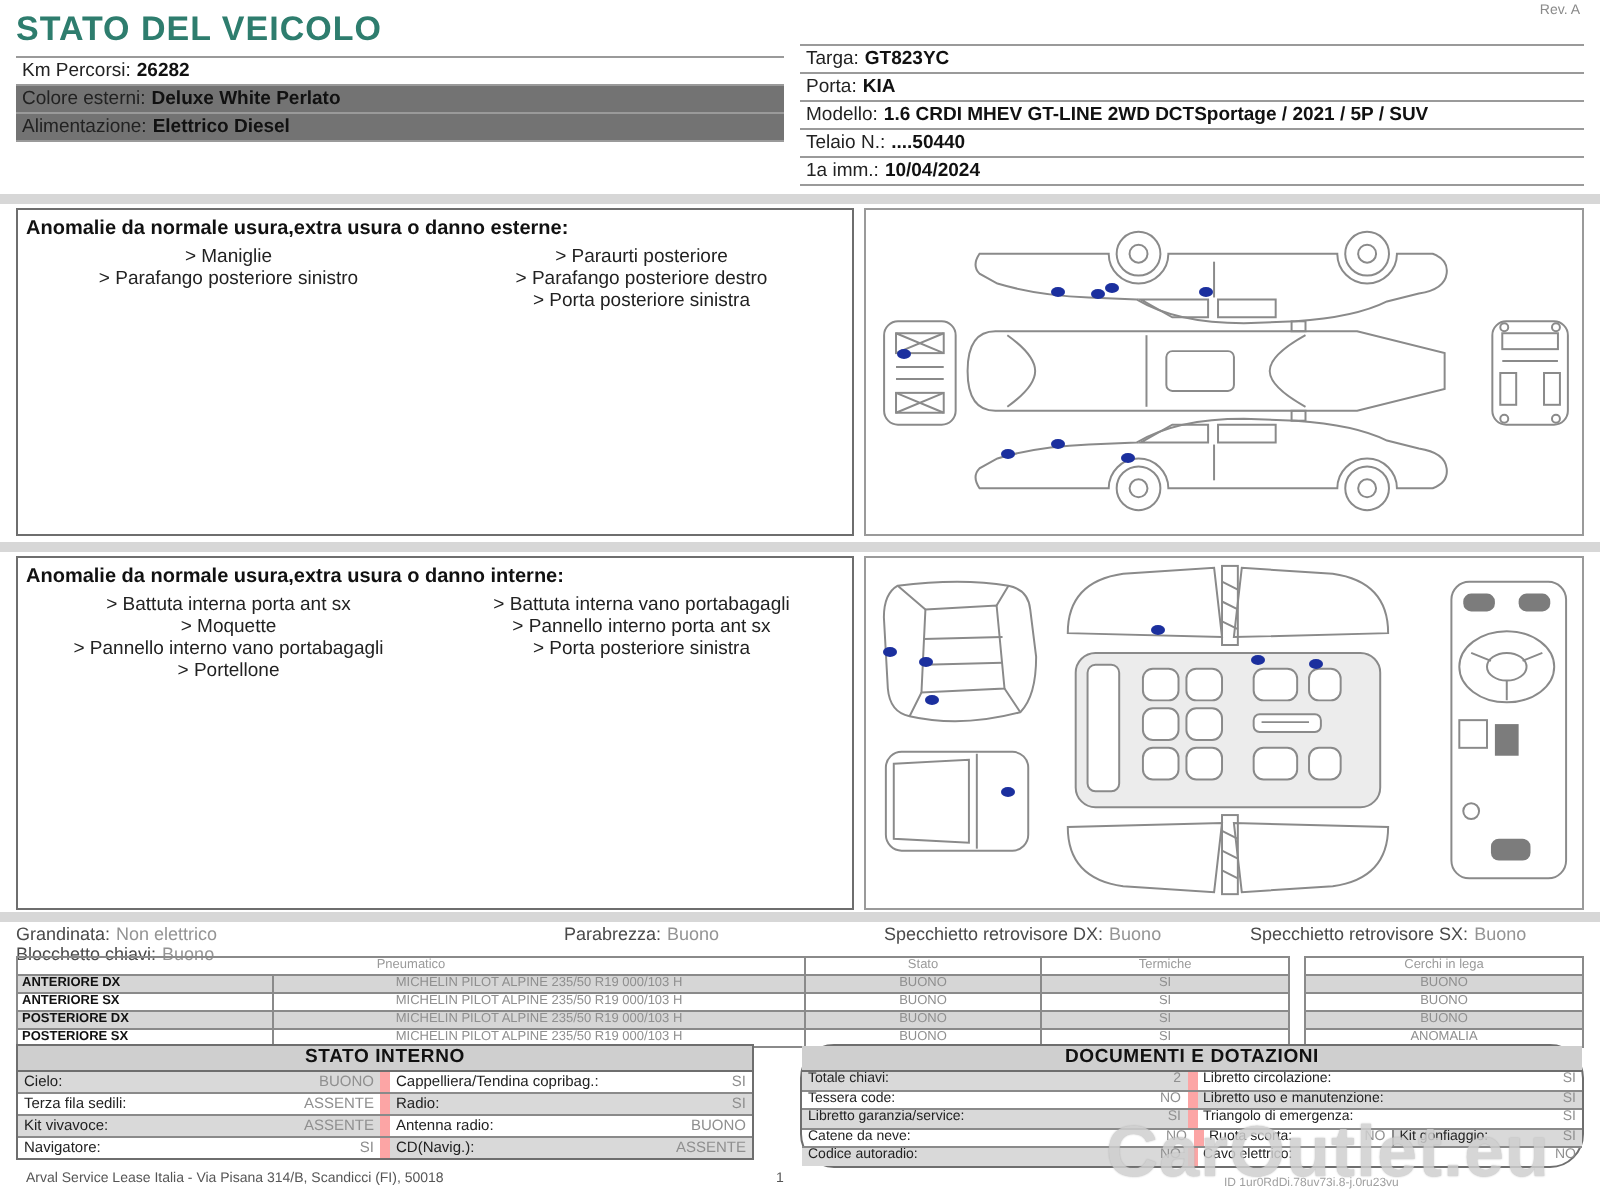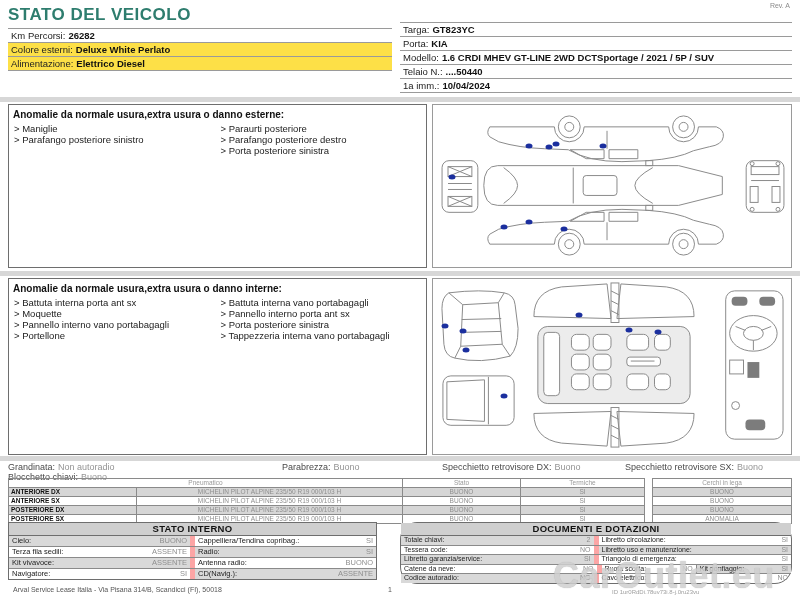--- a/index.html
+++ b/index.html
@@ -7,28 +7,28 @@
         font-family:"Liberation Sans",sans-serif;color:#222;}
   .abs{position:absolute;}
   
   #title{left:8px;top:5px;font-size:17px;font-weight:bold;color:#2e7d6e;letter-spacing:.5px;text-align:right;}
   #rev{right:10px;top:2px;font-size:7px;color:#8a8a8a;}
   
   .info{border-top:1px solid #9a9a9a;font-size:9.5px;}
   .irow{border-bottom:1px solid #9a9a9a;padding:1px 3px;line-height:11px;min-height:11px;}
   .irow .lbl{color:#222;}
   .irow .val{font-weight:bold;margin-left:3px;color:#111;}
-  .shade{background:#fde047;}
+  .shade{background:#737373;}
   
   .band{left:0;width:800px;height:5px;background:#d7d7d7;}
   
   .secbox{border:1px solid #6e6e6e;background:#fff;}
   .sechead{font-size:10px;font-weight:bold;padding:4px 4px 3px;color:#111;}
   .cols{display:flex;padding:0 2px;}
-  .col{width:50%;font-size:9.5px;line-height:11px;}
+  .col{width:50%;font-size:9.5px;line-height:11px;text-align:center;}
   .col .anom{padding:0 3px;}
   .col .anom::before{content:"> ";}
   
   .diagbox{border:1px solid #9a9a9a;background:#fff;}
   .diagbox svg{display:block;width:100%;height:100%;}
   .dot{position:absolute;width:7px;height:5px;border-radius:50%;background:#1b2f9e;
        transform:translate(-50%,-50%);}
   
   .sline{font-size:9px;line-height:10px;white-space:nowrap;}
   .sl{color:#4a4a4a;}
@@ -181,21 +181,20 @@
       <div class="col">
         <div class="anom">Battuta interna porta ant sx</div>
         <div class="anom">Moquette</div>
         <div class="anom">Pannello interno vano portabagagli</div>
         <div class="anom">Portellone</div>
       </div>
       <div class="col">
         <div class="anom">Battuta interna vano portabagagli</div>
         <div class="anom">Pannello interno porta ant sx</div>
         <div class="anom">Porta posteriore sinistra</div>
-        <div class="anom">Tappezzeria interna vano portabagagli</div>
       </div>
     </div>
   </div>
 
   <div class="abs diagbox" id="interior-dots" style="top:278px;left:432px;width:358px;height:175px;">
     <svg viewBox="0 0 358 177">
 
       <g transform="translate(6,10)" class="ln">
         <path d="M8,4 Q40,0 64,4 Q74,6 75,16 L78,40 Q78,60 70,68 Q40,76 14,70 Q4,68 3,56 L1,20 Q1,8 8,4 Z"></path>
         <path d="M22,16 L58,14 L62,56 L20,58 Z"></path>
@@ -255,21 +254,21 @@
       <span class="dot" style="left: 8.4%; top: 29.6%;"></span>
       <span class="dot" style="left: 9.2%; top: 40.8%;"></span>
       <span class="dot" style="left: 19.8%; top: 67%;"></span>
       <span class="dot" style="left: 40.8%; top: 20.7%;"></span>
       <span class="dot" style="left: 54.7%; top: 29.1%;"></span>
       <span class="dot" style="left: 62.8%; top: 30.2%;"></span>
     </div>
 
   <div class="abs band" style="top:456px;"></div>
 
-  <div class="abs sline" style="top:462px;left:8px;"><span class="sl">Grandinata:</span><span class="sv">Non autoradio</span></div>
+  <div class="abs sline" style="top:462px;left:8px;"><span class="sl">Grandinata:</span><span class="sv">Non elettrico</span></div>
   <div class="abs sline" style="top:462px;left:282px;"><span class="sl">Parabrezza:</span><span class="sv">Buono</span></div>
   <div class="abs sline" style="top:462px;left:442px;"><span class="sl">Specchietto retrovisore DX:</span><span class="sv">Buono</span></div>
   <div class="abs sline" style="top:462px;left:625px;"><span class="sl">Specchietto retrovisore SX:</span><span class="sv">Buono</span></div>
   <div class="abs sline" style="top:472px;left:8px;"><span class="sl">Blocchetto chiavi:</span><span class="sv">Buono</span></div>
 
   <table class="abs ttable" style="top:478px;left:8px;">
     <colgroup>
         <col style="width:128px">
         <col style="width:266px">
         <col style="width:118px">

